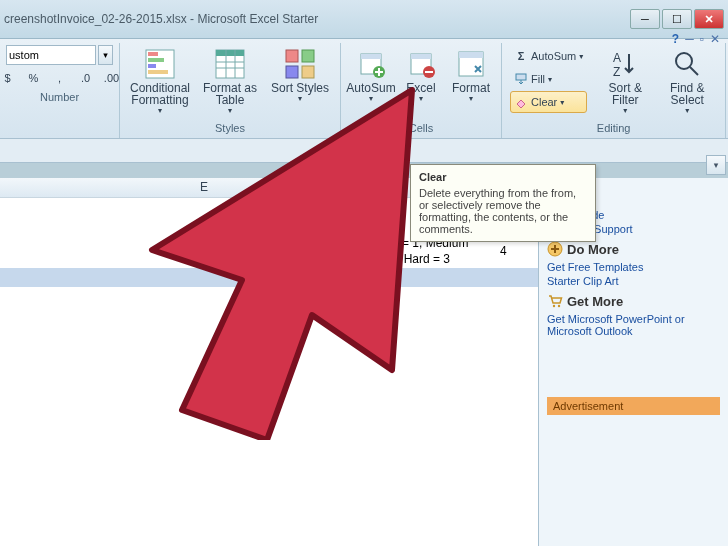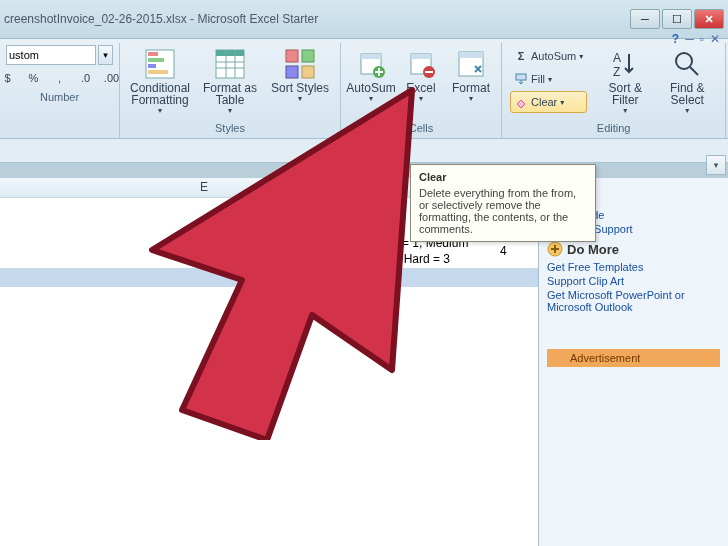--- a/index.html
+++ b/index.html
@@ -44,21 +44,21 @@
 .formula-bar { height: 24px; background: #e3edf4; border-bottom: 1px solid #a8c0d0; }
 .dropdown-arrow { position: absolute; right: 195px; top: 203px; width: 18px; height: 17px; border: 1px solid #9ab; background: linear-gradient(#f4f8fb,#d8e4ec); font-size: 9px; text-align: center; line-height: 15px; color: #456; }
 
 .sheet-area { position: absolute; left: 0; top: 178px; right: 0; bottom: 0; background: #fff; }
 .cell-text { position: absolute; font-size: 12px; color: #000; }
 .sel-row { position: absolute; left: 0; right: 190px; height: 19px; background: #c6d8ec; }
 
 .task-pane { position: absolute; right: 0; top: 178px; width: 190px; bottom: 0; background: #eef5fa; border-left: 1px solid #a8c0d0; padding: 6px 8px; font-size: 11px; }
 .task-pane h3 { font-size: 13px; font-weight: bold; color: #333; margin: 6px 0 4px; display: flex; align-items: center; gap: 4px; }
 .task-pane a { color: #1a4fa0; text-decoration: none; display: block; margin: 2px 0; font-size: 11px; cursor: pointer; }
-.ad-header { background: #f2a85a; color: #703a00; font-size: 11px; padding: 3px 23px; margin-top: 36px; }
+.ad-header { background: #f2a85a; color: #703a00; font-size: 11px; padding: 3px 6px; margin-top: 60px; }
 
 .tooltip { position: absolute; left: 410px; top: 164px; width: 186px; background: #fdfef6; border: 1px solid #8a8a7a; padding: 6px 8px; font-size: 11px; color: #444; box-shadow: 2px 2px 4px rgba(0,0,0,0.15); }
 .tooltip .tt-title { font-weight: bold; margin-bottom: 4px; color: #333; }
 
 .big-cursor { position: absolute; left: 112px; top: 60px; pointer-events: none; }
 
 .fx-box { position: absolute; right: 2px; top: 155px; width: 20px; height: 20px; border: 1px solid #a0b8c8; background: linear-gradient(#f5f9fc,#d8e6ef); font-size: 9px; text-align: center; line-height: 18px; color: #456; }
 
 .section-icon { width:16px; height:16px; display:inline-block; }
 </style>
@@ -255,22 +255,32 @@
   <h3>
     <span class="section-icon">
       <svg width="16" height="16" viewBox="0 0 16 16">
           <circle cx="8" cy="8" r="7" fill="#f5c766" stroke="#c9952a"></circle>
           <path d="M8 4v8M4 8h8" stroke="#8a5a10" stroke-width="2"></path>
         </svg>
     </span>
     <span>Do More</span>
   </h3>
   <a>Get Free Templates</a>
-  <a>Support Clip Art</a>
-
+  <a>Starter Clip Art</a>
+
+  <h3>
+    <span class="section-icon">
+      <svg width="16" height="16" viewBox="0 0 16 16">
+          <path d="M2 3h2l2 7h7l1.5-5H5" fill="none" stroke="#c9952a" stroke-width="1.5"></path>
+          <circle cx="7" cy="13" r="1.2" fill="#c9952a"></circle>
+          <circle cx="12" cy="13" r="1.2" fill="#c9952a"></circle>
+        </svg>
+    </span>
+    <span>Get More</span>
+  </h3>
   <a>Get Microsoft PowerPoint or Microsoft Outlook</a>
 
   <div class="ad-header">Advertisement</div>
 </div>
 
 <div class="tooltip">
   <div class="tt-title">Clear</div>
   <div>Delete everything from the from, or selectively remove the formatting, the contents, or the comments.</div>
 </div>
 

